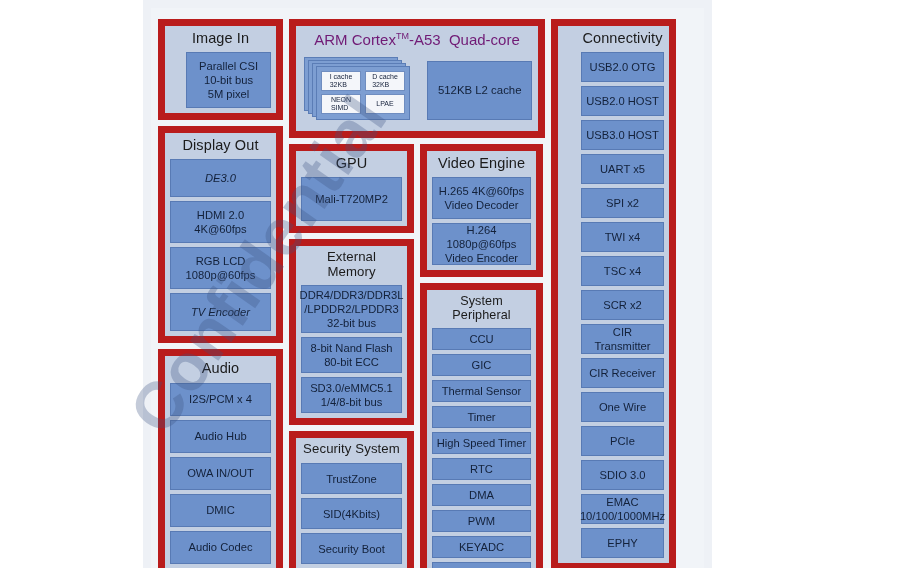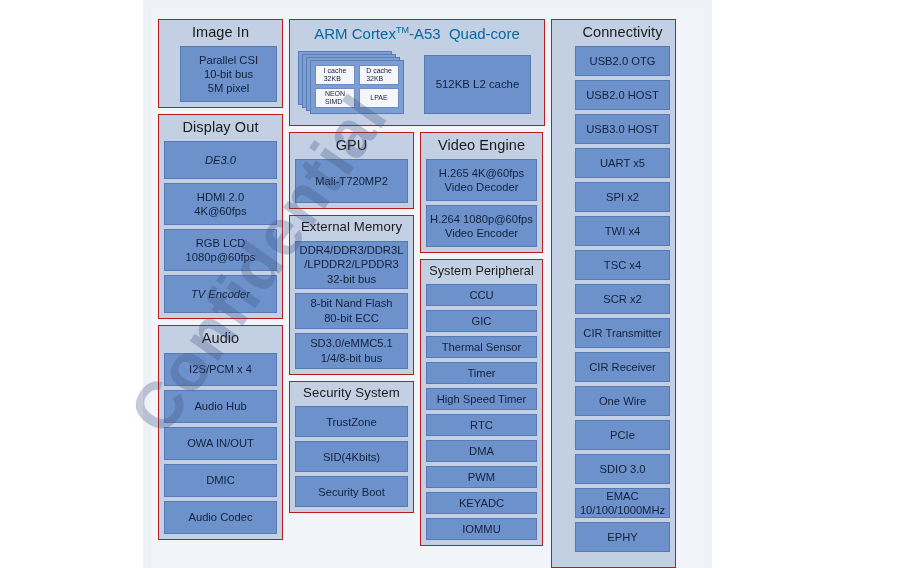--- a/index.html
+++ b/index.html
@@ -29,21 +29,21 @@
 
   .col{display:flex;flex-direction:column;gap:6px;}
   .col-left{width:125px;}
   .col-mid{width:125px;}
   .col-mid2{width:123px;}
   .col-right{width:125px;}
 
   
   .group{
     background:#c3cfe2;
-    border:1px solid #b91c1c;
+    border:7px solid #b91c1c;
     padding:3px 5px 5px 5px;
     box-sizing:border-box;
     display:flex;flex-direction:column;gap:4px;
   }
   .group > .ghead{
     text-align:center;
     font-size:14.5px;
     line-height:1.12;
     color:#1b1b1b;
     padding:1px 0 2px 0;
@@ -76,21 +76,21 @@
   .h-aud{height:33px;}
   .h-mem{height:48px;}
   .h-mem2{height:36px;}
   .h-sec{height:31px;}
   .h-vid{height:42px;}
   .h-gpu{height:44px;}
 
   
   .cpu-group{padding:3px 6px 8px 6px;}
   .cpu-title{
-    text-align:center;font-size:15px;line-height:1.1;color:#0369a1;
+    text-align:center;font-size:15px;line-height:1.1;color:#701a75;
     padding:3px 0 4px 0;white-space:nowrap;
   }
   .cpu-title sup{font-size:9px;vertical-align:super;}
   .cpu-body{display:flex;flex-direction:row;gap:16px;align-items:flex-start;padding-left:2px;}
 
   .core-stack{position:relative;width:110px;height:66px;}
   .core-card{
     position:absolute;background:#7d9ed2;border:1px solid #5b7db6;
     width:94px;height:54px;box-sizing:border-box;
   }

